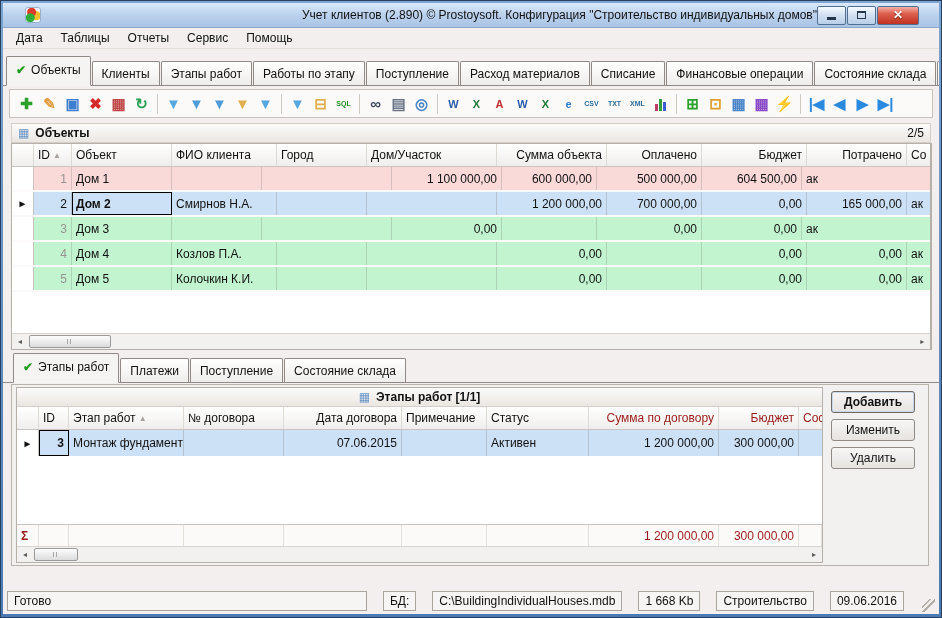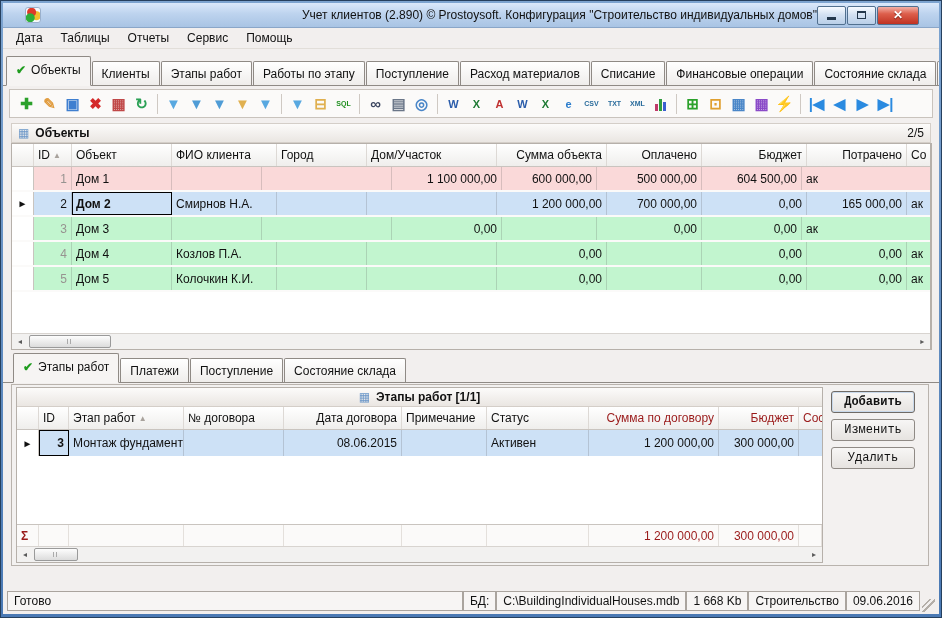--- a/index.html
+++ b/index.html
@@ -86,25 +86,25 @@
   .bottom-panel{ margin:1px 10px 0 8px; border:1px solid #b9b3ad; background:#f3f1f0; height:182px; display:flex; padding:2px 4px; gap:8px; }
   .bp-left{ width:807px; display:flex; flex-direction:column; border:1px solid #b6b0aa; background:#fff; }
   .bp-title{ height:19px; background:linear-gradient(#fcfbfa,#eae6e2); border-bottom:1px solid #d4cec8; display:flex; align-items:center; justify-content:center; gap:6px; }
   .bp-title .grp-title{ font-size:12px; }
   .drow{ display:flex; height:26px; }
   .sumrow{ display:flex; height:22px; border-top:1px solid #c9c4bf; background:#fbfaf9; }
   .sumrow .cell{ border-right:1px solid #e4e0dc; }
   .sum-red{ color:#9a1a1a; font-weight:bold; }
   .sum-val{ color:#9a1a1a; }
   .bp-right{ width:84px; padding-top:4px; display:flex; flex-direction:column; gap:6px; }
-  .btn{ height:22px; border:1px solid #8f8a85; border-radius:3px; background:linear-gradient(#f7f6f5,#e6e3e0); font-size:12px; color:#111; display:flex; align-items:center; justify-content:center; font-family:Liberation Mono, monospace; }
+  .btn{ height:22px; border:1px solid #8f8a85; border-radius:3px; background:linear-gradient(#f7f6f5,#e6e3e0); font-size:12px; color:#111; display:flex; align-items:center; justify-content:center; font-family:Liberation Sans, sans-serif; }
   .btn.primary{ font-weight:bold; border-color:#6f6a65; box-shadow:0 0 0 1px #c8d8ea inset; }
 
   
-  .statusbar{ margin-top:auto; height:26px; display:flex; align-items:center; gap:0; padding:2px 4px; }
+  .statusbar{ margin-top:auto; height:26px; display:flex; align-items:center; gap:16px; padding:2px 4px; }
   .sb-cell{ height:20px; border:1px solid #aaa49e; background:#f7f5f4; font-size:12px; color:#111; display:flex; align-items:center; padding:0 6px; white-space:nowrap; }
   .sb-status{ flex:1; }
   .grip{ width:13px; height:13px; margin-left:2px; align-self:flex-end;
     background:
       linear-gradient(135deg, transparent 0 5px, #b4aea8 5px 7px, transparent 7px 9px, #b4aea8 9px 11px, transparent 11px);
   }
 </style>
 </head>
 <body>
 
@@ -395,21 +395,21 @@
             </div>
       </div>
 
       <div class="drow" style="background: rgb(205, 225, 246);">
         <div class="cell d-c0 sel">
               <span>►</span>
             </div>
         <div class="cell d-c1 r focus">3</div>
         <div class="cell d-c2">Монтаж фундамента</div>
         <div class="cell d-c3"></div>
-        <div class="cell d-c4 r">08.06.2015</div>
+        <div class="cell d-c4 r">07.06.2015</div>
         <div class="cell d-c5"></div>
         <div class="cell d-c6">Активен</div>
         <div class="cell d-c7 r">1 200 000,00</div>
         <div class="cell d-c8 r">300 000,00</div>
         <div class="cell d-c9"></div>
       </div>
 
       <div class="grid-fill"></div>
 
       <div class="sumrow">

